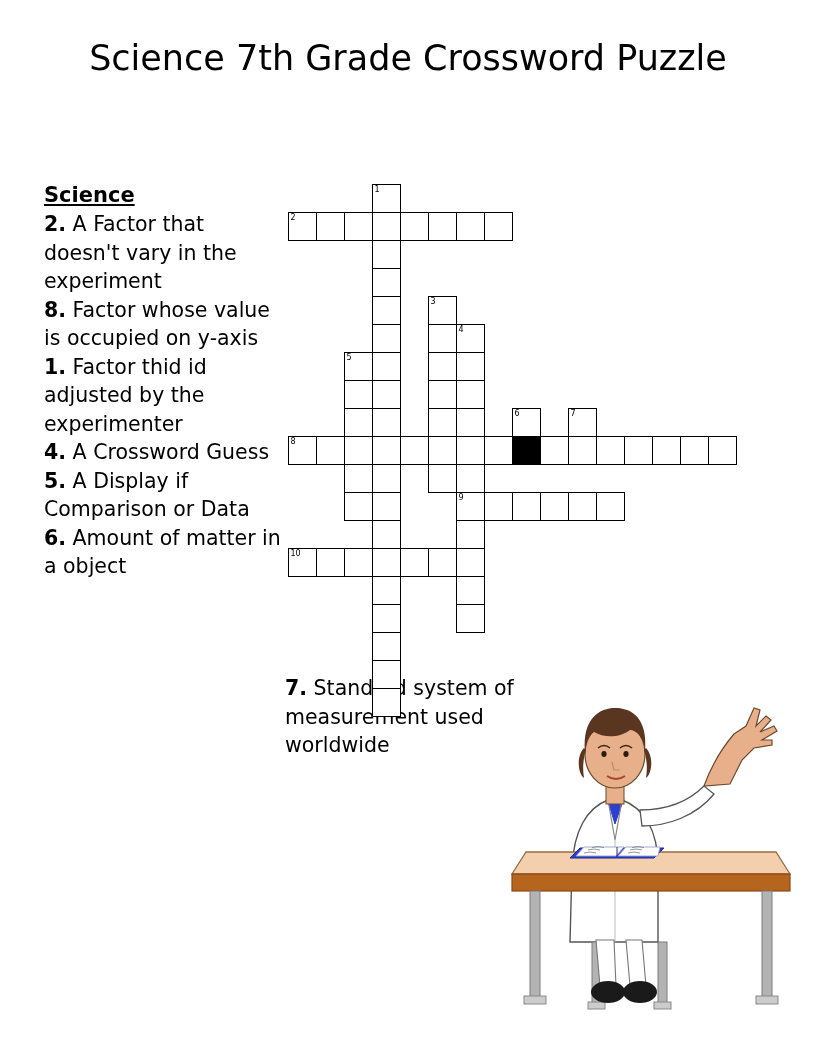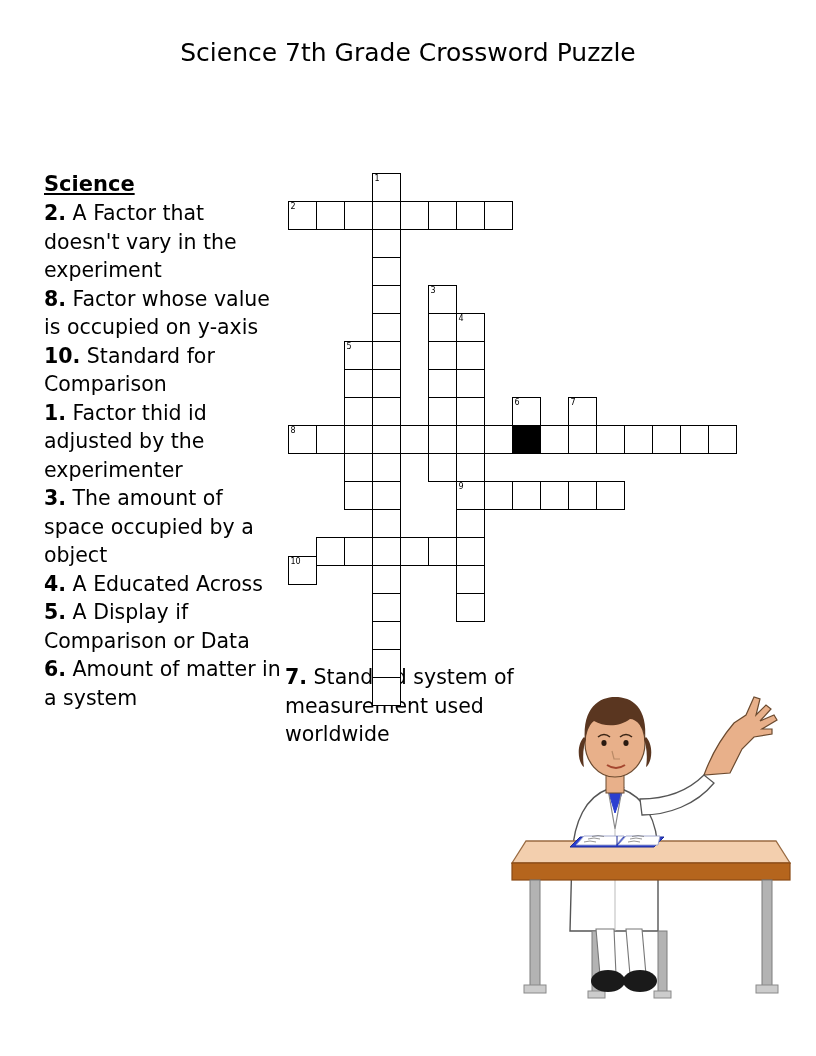--- a/index.html
+++ b/index.html
@@ -10,21 +10,21 @@
     width: 816px;
     height: 1056px;
     background: #ffffff;
     font-family: "DejaVu Sans", sans-serif;
     color: #000000;
     position: relative;
     overflow: hidden;
   }
   #page-title {
     text-align: center;
-    font-size: 25px;
+    font-size: 35px;
     font-weight: normal;
     letter-spacing: 0px;
     margin: 38px 0 0 0;
     padding: 0;
   }
   .content {
     position: relative;
     width: 816px;
     height: 960px;
   }
@@ -103,45 +103,37 @@
     <div class="clue-heading">Science</div>
 
     <div class="clue">
       <span class="num">2.</span>
       <span>A Factor that doesn't vary in the experiment</span>
     </div>
     <div class="clue">
       <span class="num">8.</span>
       <span>Factor whose value is occupied on y-axis</span>
     </div>
-    <div class="clue">
-      <span class="num">10.</span>
-      <span>Standard for Comparison</span>
-    </div>
 
 
     <div class="clue">
       <span class="num">1.</span>
       <span>Factor thid id adjusted by the experimenter</span>
     </div>
     <div class="clue">
-      <span class="num">3.</span>
-      <span>The amount of space occupied by a object</span>
-    </div>
-    <div class="clue">
       <span class="num">4.</span>
-      <span>A Educated Across</span>
+      <span>A Crossword Guess</span>
     </div>
     <div class="clue">
       <span class="num">5.</span>
       <span>A Display if Comparison or Data</span>
     </div>
     <div class="clue">
       <span class="num">6.</span>
-      <span>Amount of matter in a system</span>
+      <span>Amount of matter in a object</span>
     </div>
   </div>
 
   <div class="clue-column-2">
     <div class="clue">
       <span class="num">7.</span>
       <span>Standard system of measurement used worldwide</span>
     </div>
   </div>
 
@@ -217,21 +209,21 @@
       <div class="cw-cell" style="left: 168px; top: 308px;">
         <span class="cw-num">9</span>
       </div>
       <div class="cw-cell" style="left: 196px; top: 308px;"></div>
       <div class="cw-cell" style="left: 224px; top: 308px;"></div>
       <div class="cw-cell" style="left: 252px; top: 308px;"></div>
       <div class="cw-cell" style="left: 280px; top: 308px;"></div>
       <div class="cw-cell" style="left: 308px; top: 308px;"></div>
       <div class="cw-cell" style="left: 84px; top: 336px;"></div>
       <div class="cw-cell" style="left: 168px; top: 336px;"></div>
-      <div class="cw-cell" style="left: 0px; top: 383px;">
+      <div class="cw-cell" style="left: 0px; top: 364px;">
         <span class="cw-num">10</span>
       </div>
       <div class="cw-cell" style="left: 28px; top: 364px;"></div>
       <div class="cw-cell" style="left: 56px; top: 364px;"></div>
       <div class="cw-cell" style="left: 84px; top: 364px;"></div>
       <div class="cw-cell" style="left: 112px; top: 364px;"></div>
       <div class="cw-cell" style="left: 140px; top: 364px;"></div>
       <div class="cw-cell" style="left: 168px; top: 364px;"></div>
       <div class="cw-cell" style="left: 84px; top: 392px;"></div>
       <div class="cw-cell" style="left: 168px; top: 392px;"></div>

